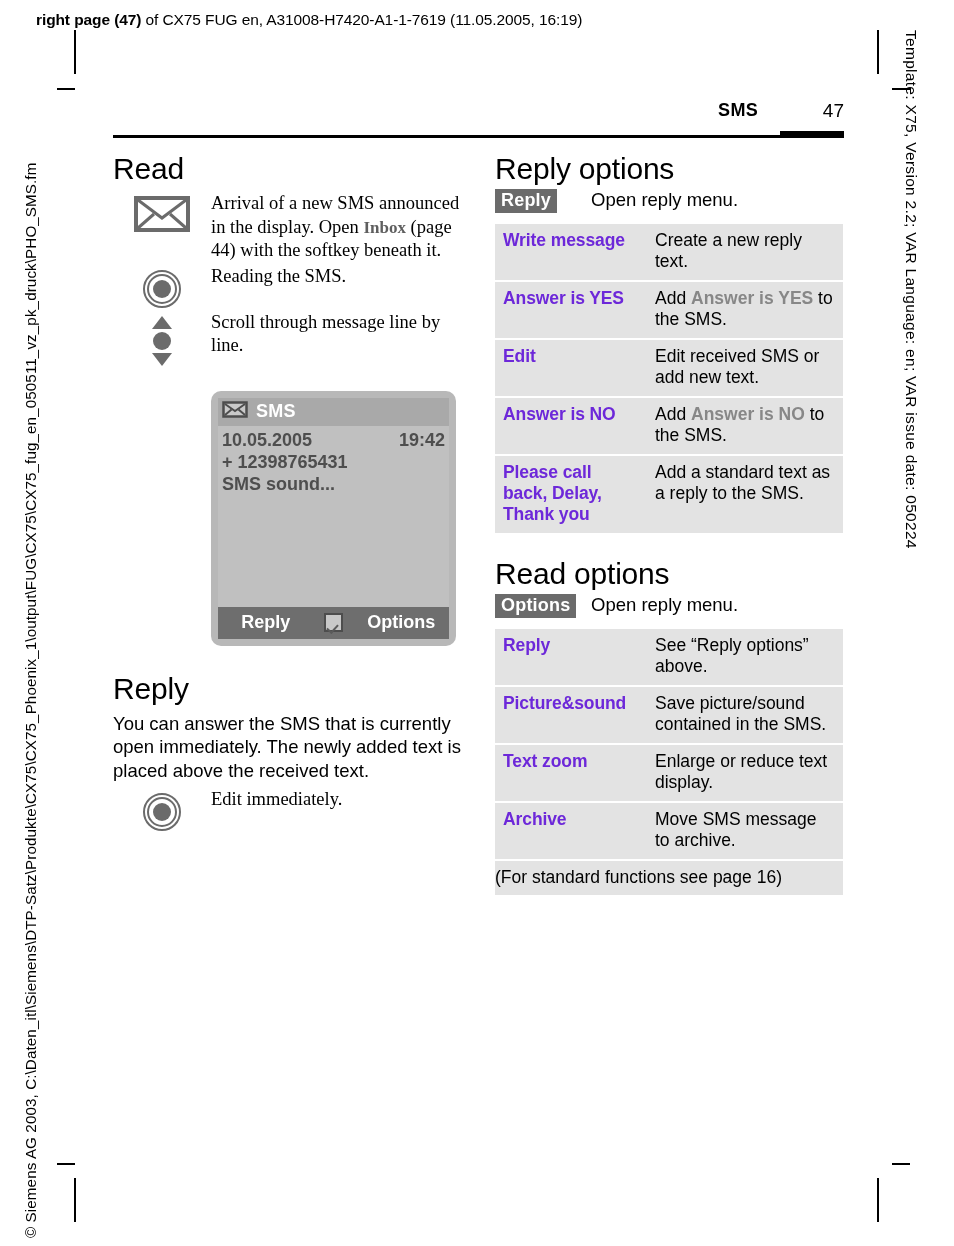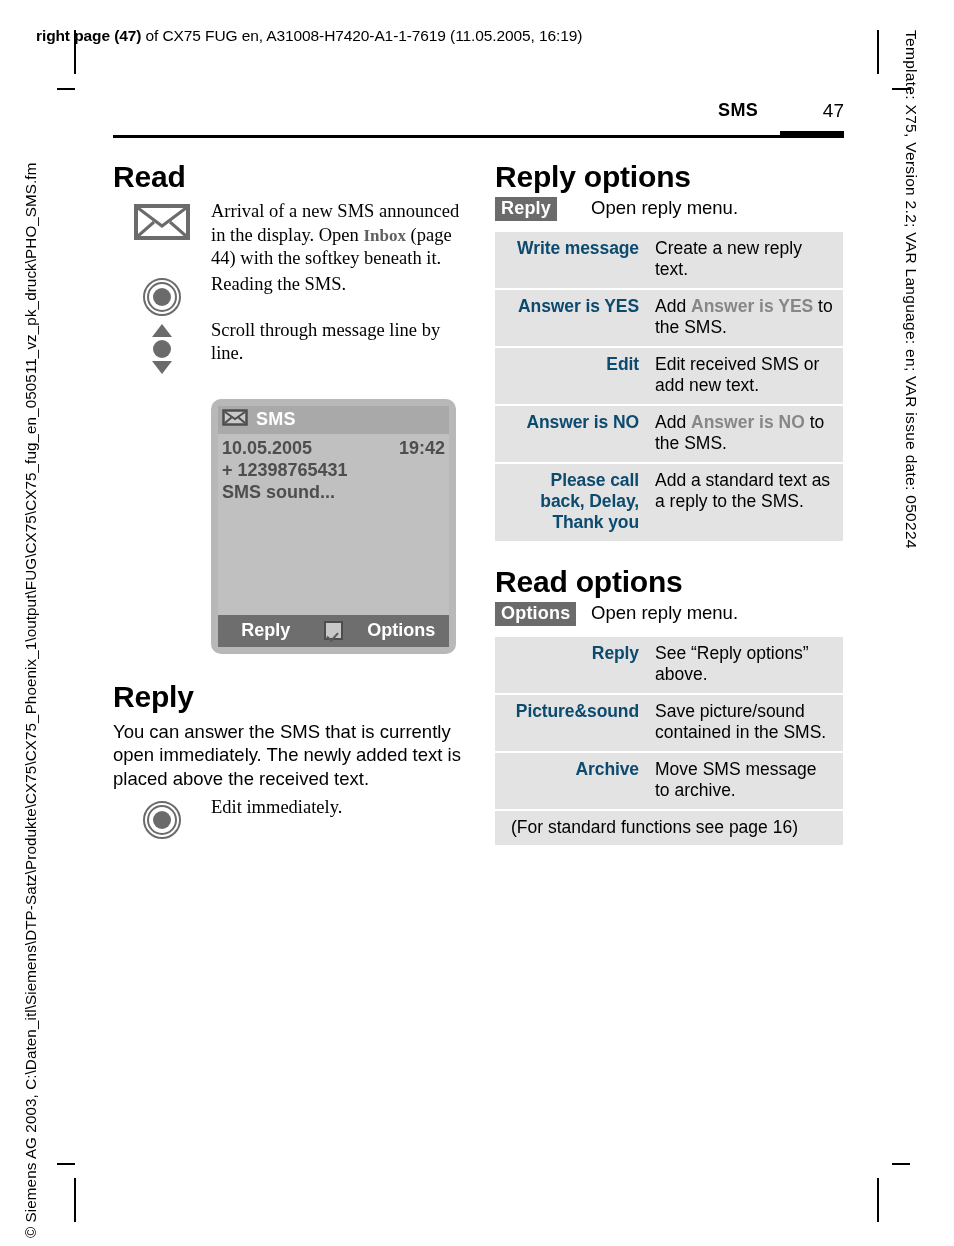--- a/index.html
+++ b/index.html
@@ -15,21 +15,21 @@
   }
 
   
   .crop { position: absolute; background: #000; }
   .crop-v { width: 2px; height: 44px; }
   .crop-h { width: 18px; height: 2px; }
 
   
   .joblinewrap {
     position: absolute;
-    left: 36px; top: 26px;
+    left: 36px; top: 10px;
     width: 880px;
     font-size: 15.5px;
     line-height: 19px;
     white-space: nowrap;
     letter-spacing: -0.1px;
   }
   .joblinewrap b { font-weight: bold; }
   .vert-right-inner {
     position: absolute;
     top: 30px; left: 920px;
@@ -92,22 +92,22 @@
     width: 350px;
   }
   .col-right {
     position: absolute;
     left: 495px; top: 152px;
     width: 348px;
   }
 
   h1.sec {
     font-size: 30px;
-    font-weight: bold;
-    margin: 8px 0 6px 0;
+    font-weight: normal;
+    margin: 0 0 6px 0;
     letter-spacing: -0.2px;
   }
   h1.sec.tight { margin-bottom: 2px; }
 
   p.body {
     font-size: 18.5px;
     line-height: 23.5px;
     margin: 0 0 6px 0;
   }
   .screenkey {
@@ -254,38 +254,37 @@
   }
   table.opts td {
     background: #e3e3e3;
     vertical-align: top;
     padding: 6px 8px 8px 8px;
   }
   table.opts td.k {
     width: 152px;
     font-size: 17.5px;
     font-weight: bold;
-    color: #0c4a6e;
+    color: #6d28d9;
     line-height: 21px;
     letter-spacing: -0.1px;
-    text-align: right;
   }
   table.opts td.v {
     font-size: 17.5px;
     line-height: 21px;
     color: #000000;
   }
   table.opts td.v .inline-key {
     font-weight: bold;
     color: #878787;
   }
   table.opts tr.foot td {
     font-size: 17.5px;
     line-height: 21px;
-    padding: 6px 8px 7px 16px;
+    padding: 6px 8px 7px 0;
   }
 </style>
 </head>
 <body>
 
 <div class="crop crop-v" style="left:74px; top:30px;"></div>
 <div class="crop crop-h" style="left:57px; top:88px;"></div>
 <div class="crop crop-v" style="left:877px; top:30px;"></div>
 <div class="crop crop-h" style="left:892px; top:88px;"></div>
 <div class="crop crop-h" style="left:57px; top:1163px;"></div>
@@ -439,20 +438,24 @@
     <tbody>
       <tr>
         <td class="k">Reply</td>
         <td class="v"><span>See “Reply options” above.</span></td>
       </tr>
       <tr>
         <td class="k">Picture&amp;sound</td>
         <td class="v"><span>Save picture/sound contained in the SMS.</span></td>
       </tr>
       <tr>
+        <td class="k">Text zoom</td>
+        <td class="v"><span>Enlarge or reduce text display.</span></td>
+      </tr>
+      <tr>
         <td class="k">Archive</td>
         <td class="v"><span>Move SMS message to archive.</span></td>
       </tr>
       <tr class="foot">
         <td class="v" colspan="2">(For standard functions see page 16)</td>
       </tr>
     </tbody>
   </table>
 
 </div>

